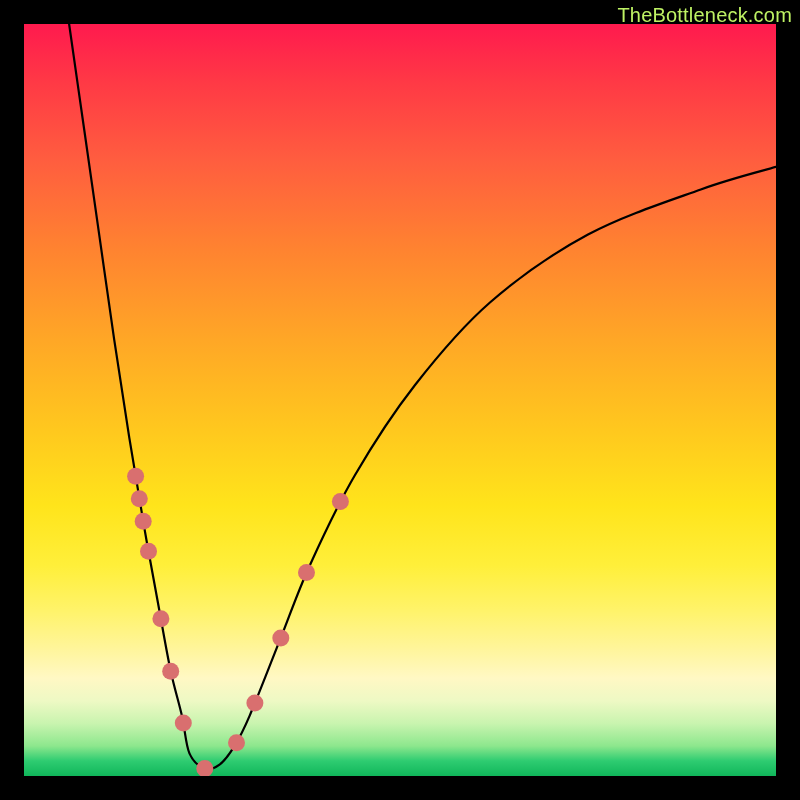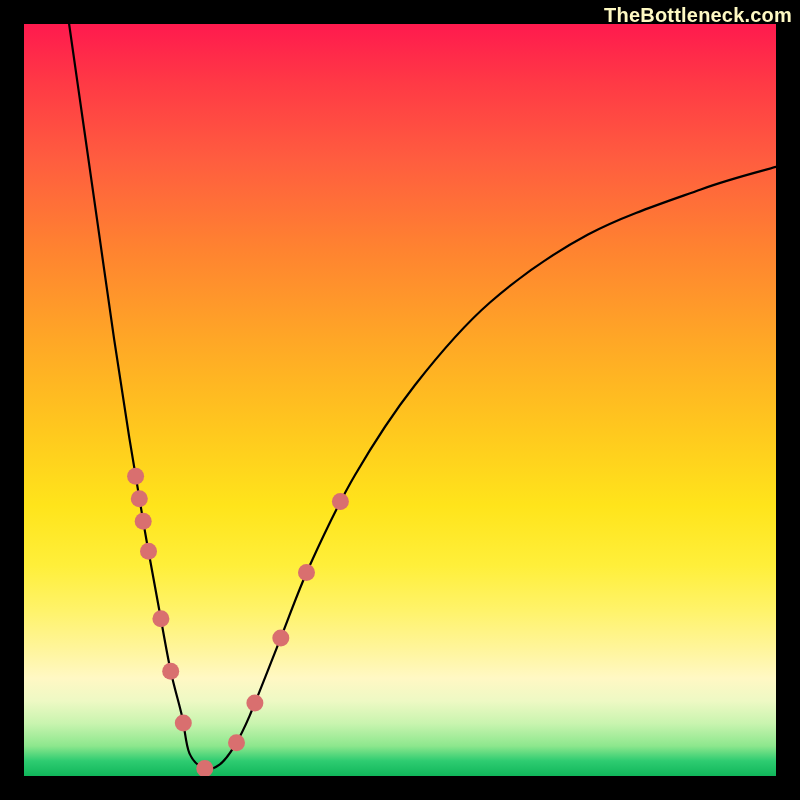--- a/index.html
+++ b/index.html
@@ -48,24 +48,24 @@
       #c9f4af 93%,
       #8de78d 96%,
       #2ecc71 98%,
       #10b65a 100%
     );
   }
   .watermark {
     position: absolute;
     top: 4px;
     right: 8px;
-    color: #fef9c3;
+    color: #bef264;
     font-size: 20px;
     letter-spacing: 0.2px;
-    font-weight: 700;
+    font-weight: 400;
     z-index: 10;
   }
   svg.curve-layer {
     position: absolute;
     left: 0;
     top: 0;
     width: 100%;
     height: 100%;
     pointer-events: none;
   }

